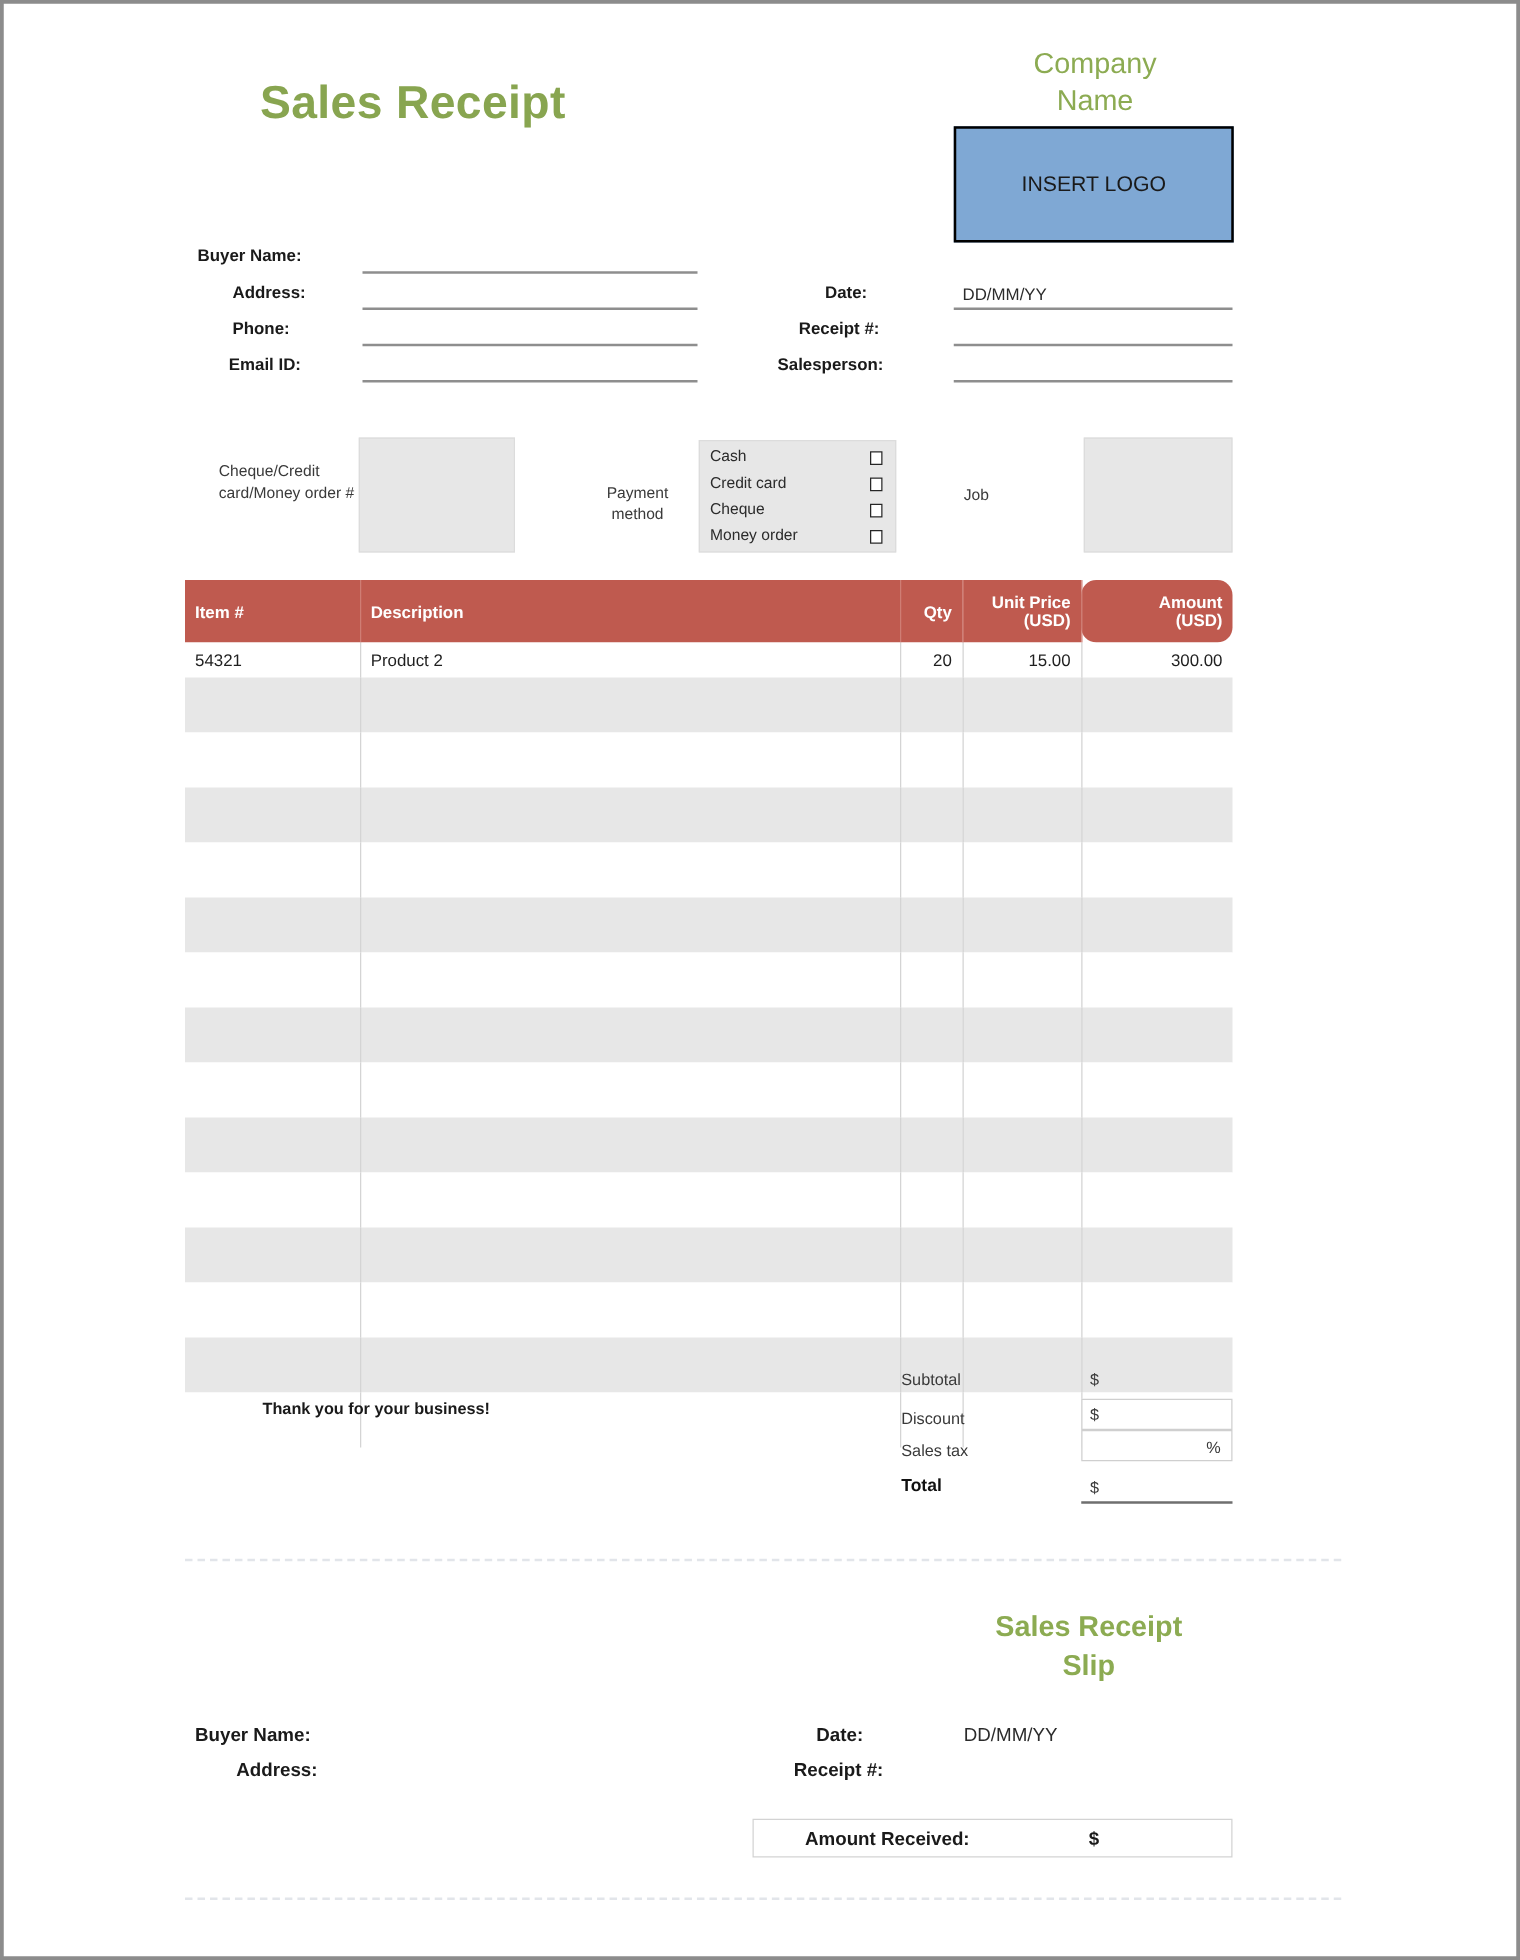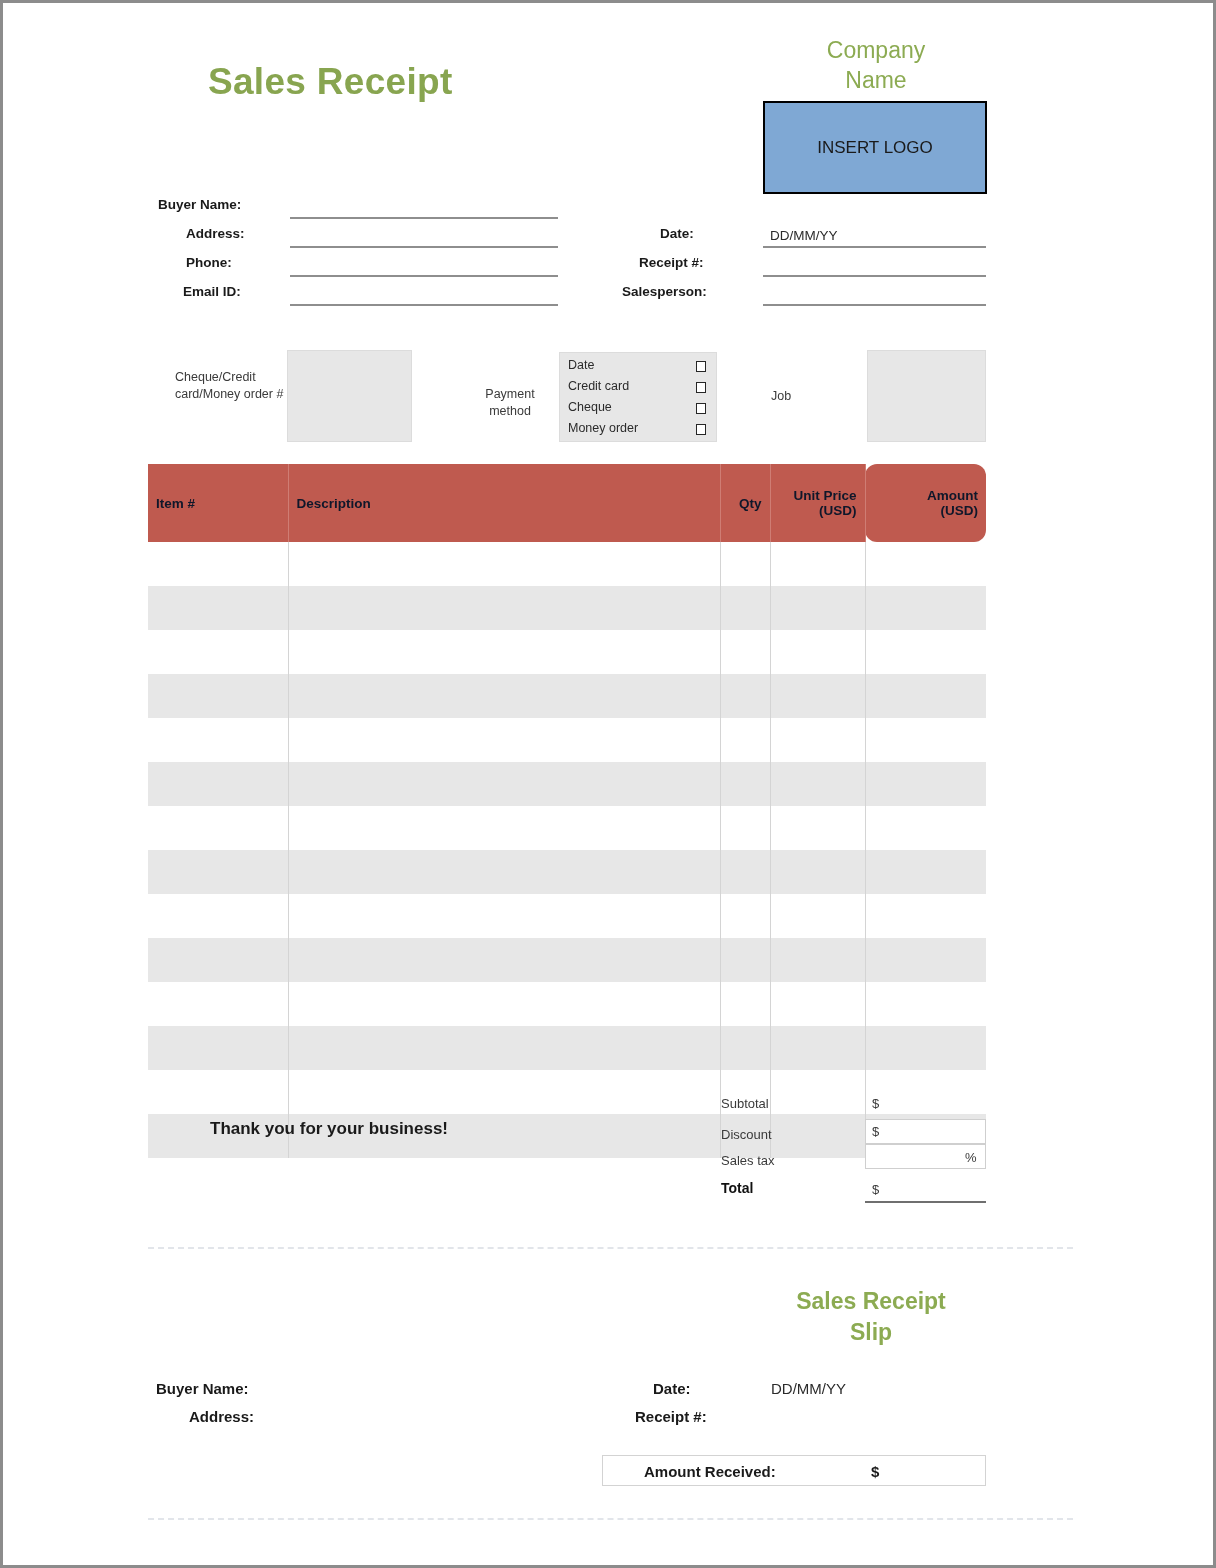--- a/index.html
+++ b/index.html
@@ -125,25 +125,25 @@
   .items {
     position: absolute;
     left: 145px;
     top: 461px;
     width: 838px;
     border-collapse: collapse;
     table-layout: fixed;
   }
   .items th {
     background: #bf5a4f;
-    color: #0f172a;
+    color: #ffffff;
     font-size: 13.5px;
     font-weight: bold;
     text-align: left;
-    padding: 20px 8px;
+    padding: 6px 8px;
     height: 38px;
     vertical-align: middle;
     border-right: 1px solid #cf7d74;
     line-height: 15px;
   }
   .items th:last-child { border-right: none; border-radius: 12px; }
   .items th.num { text-align: right; }
   .items td {
     font-size: 13.5px;
     color: #1f1f1f;
@@ -156,21 +156,21 @@
   .items td.num { text-align: right; }
   .items tbody tr:nth-child(odd)  { background: #ffffff; }
   .items tbody tr:nth-child(even) { background: #e7e7e7; }
   .items tbody tr.filler td { height: 36px; }
 
   
   .thanks {
     position: absolute;
     left: 207px;
     top: 1116px;
-    font-size: 17px;
+    font-size: 13px;
     font-weight: bold;
     color: #1a1a1a;
   }
   .tot-label {
     position: absolute;
     left: 718px;
     font-size: 13px;
     color: #3a3a3a;
   }
   .tot-label.strong { font-weight: bold; color: #111; font-size: 14px; }
@@ -308,21 +308,21 @@
   <div class="band-label" style="left:152px; top:366px; width:132px;margin-left:20px;">Cheque/Credit card/Money order #</div>
   <div class="gray-box" style="left:284px; top:347px; width:125px; height:92px;"></div>
 
   <div class="band-label" style="left:467px; top:383px; width:80px; text-align:center;">
     <div>Payment</div>
     <div>method</div>
   </div>
 
   <div class="pay-box">
     <div class="pay-opt">
-      <span>Date</span>
+      <span>Cash</span>
       <span class="cb"></span>
     </div>
     <div class="pay-opt">
       <span>Credit card</span>
       <span class="cb"></span>
     </div>
     <div class="pay-opt">
       <span>Cheque</span>
       <span class="cb"></span>
     </div>
@@ -352,20 +352,27 @@
           <div>Unit Price</div>
           <div>(USD)</div>
         </th>
         <th class="num">
           <div>Amount</div>
           <div>(USD)</div>
         </th>
       </tr>
     </thead>
     <tbody>
+      <tr>
+        <td>54321</td>
+        <td>Product 2</td>
+        <td class="num">20</td>
+        <td class="num">15.00</td>
+        <td class="num">300.00</td>
+      </tr>
       <tr class="filler">
             <td></td>
             <td></td>
             <td></td>
             <td></td>
             <td></td>
           </tr>
       <tr class="filler">
             <td></td>
             <td></td>

